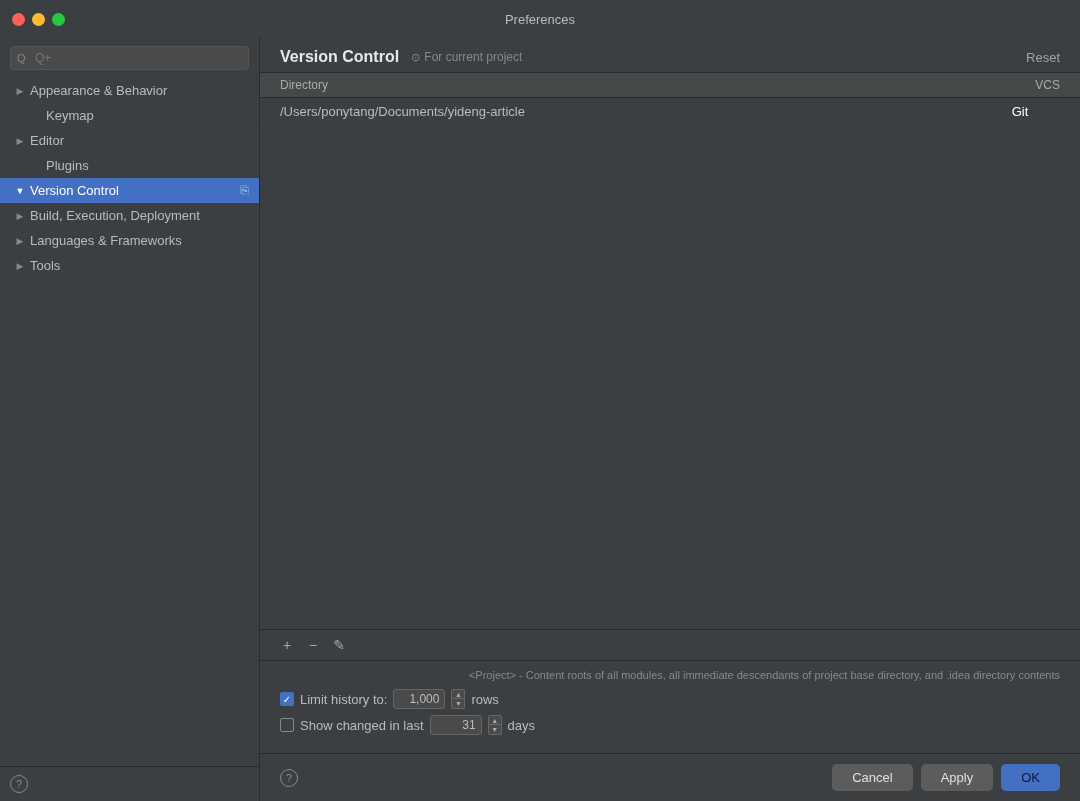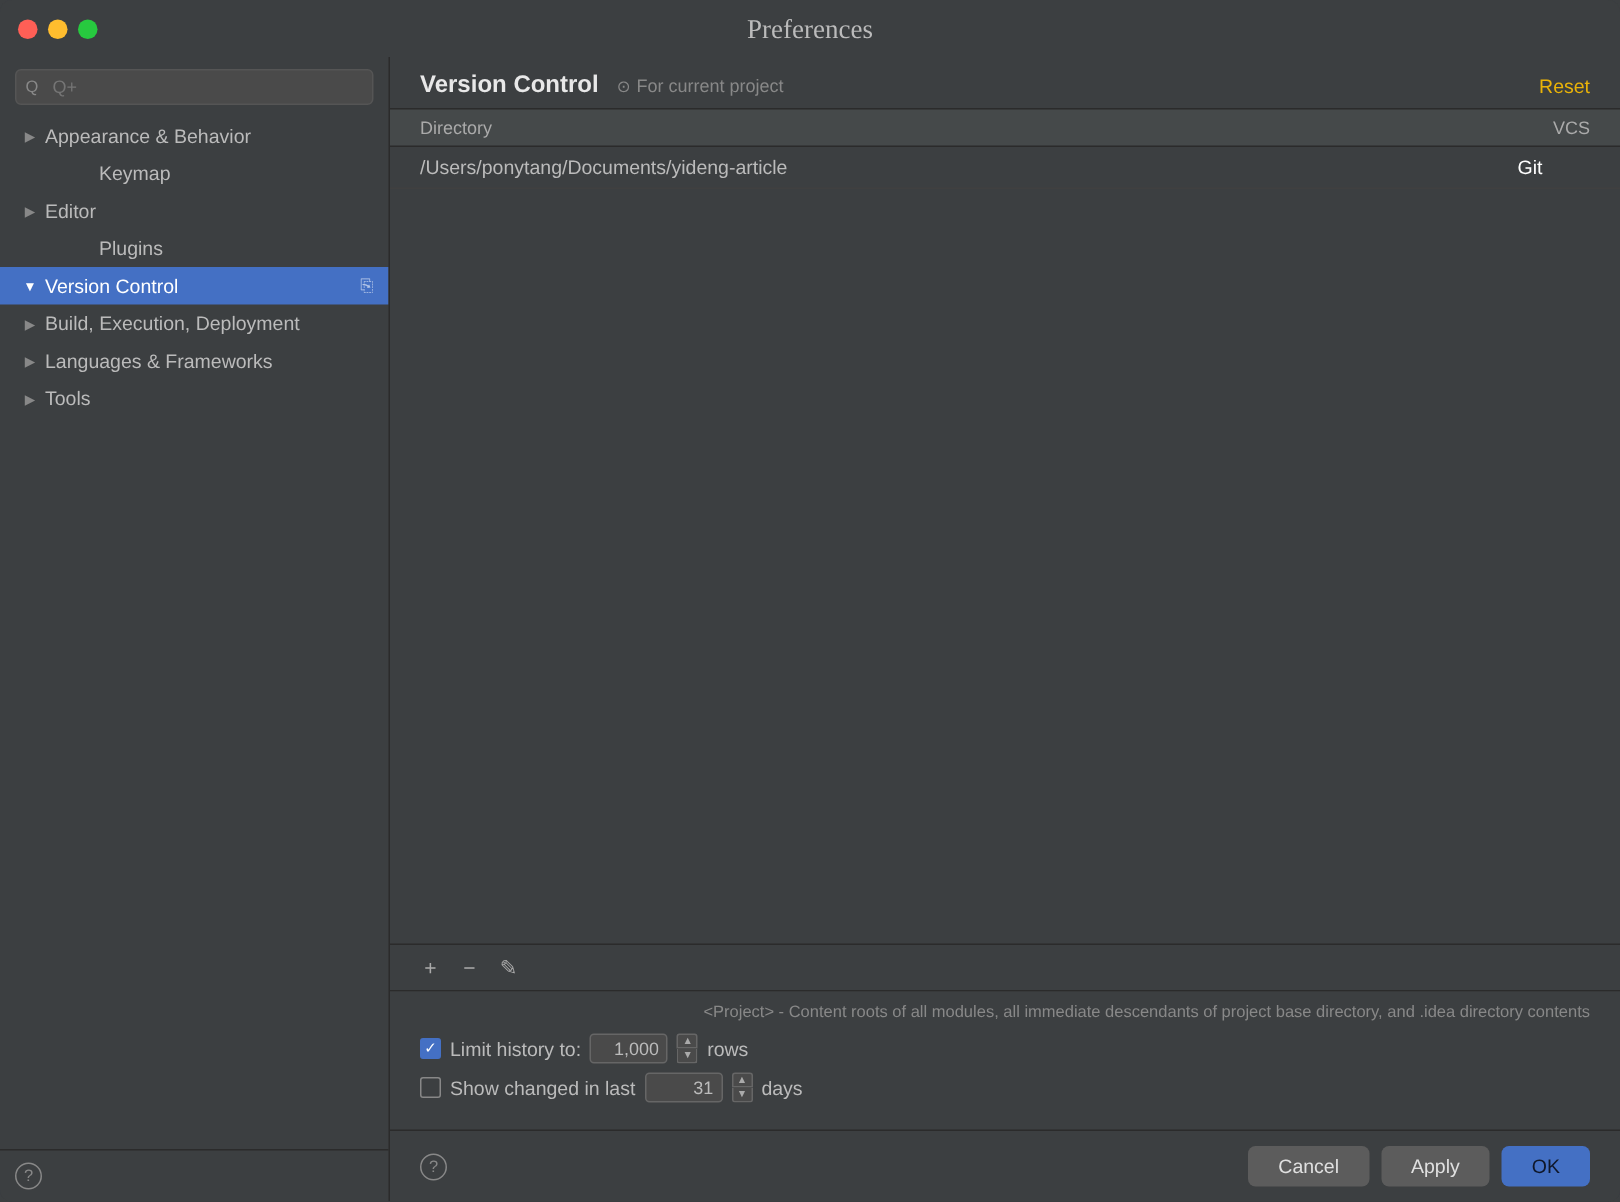--- a/index.html
+++ b/index.html
@@ -40,23 +40,22 @@
       width: 13px;
       height: 13px;
       border-radius: 50%;
       cursor: pointer;
     }
     .tl-close { background: #ff5f56; }
     .tl-minimize { background: #ffbd2e; }
     .tl-maximize { background: #27c93f; }
     .window-title {
       color: #bbbbbb;
-      font-size: 18px;
+      font-size: 13px;
       font-weight: 500;
-      font-family: Liberation Serif, serif;
     }
     .content {
       display: flex;
       flex: 1;
       overflow: hidden;
     }
     
     .sidebar {
       width: 260px;
       background: #3c3f41;
@@ -109,21 +108,20 @@
       margin-right: 4px;
       display: inline-flex;
       align-items: center;
       justify-content: center;
       font-size: 9px;
       color: #888;
     }
     .sidebar-item.active .chevron { color: #fff; }
     .sidebar-item.indent {
       padding-left: 30px;
-      gap: 20px;
     }
     .sidebar-bottom {
       padding: 8px 10px;
       border-top: 1px solid #2b2b2b;
     }
     .help-icon {
       width: 18px;
       height: 18px;
       border-radius: 50%;
       border: 1px solid #888;
@@ -161,21 +159,21 @@
     }
     .panel-subtitle {
       font-size: 12px;
       color: #888;
       display: flex;
       align-items: center;
       gap: 4px;
     }
     .panel-subtitle .icon { font-size: 11px; }
     .reset-btn {
-      color: #eab308;
+      color: #a3a3a3;
       cursor: pointer;
       font-size: 13px;
       background: none;
       border: none;
     }
     .panel-body {
       flex: 1;
       display: flex;
       flex-direction: column;
       padding: 0;

